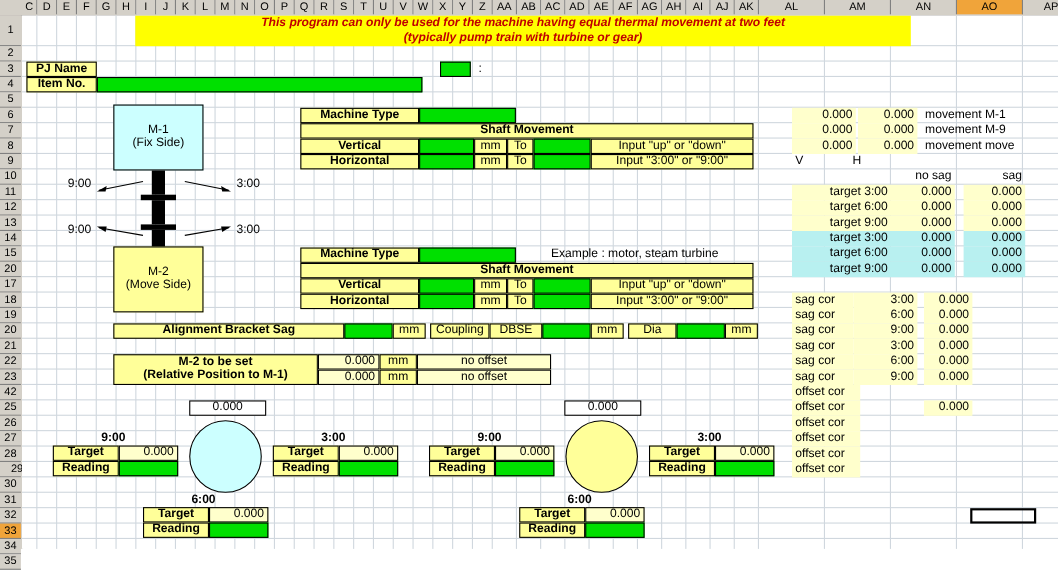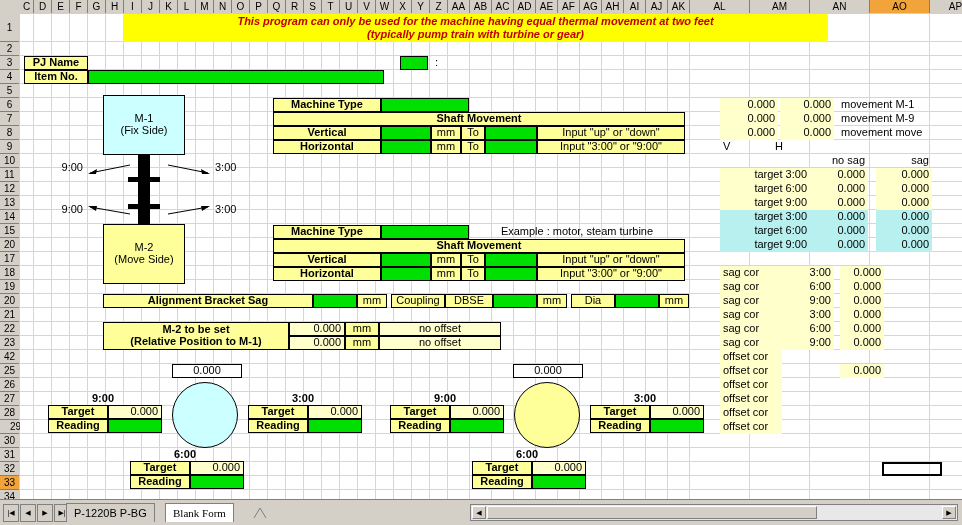--- a/index.html
+++ b/index.html
@@ -437,31 +437,13 @@
     <div class="box ylw2 lft" style="left:700px;top:350px;width:62px;height:14px;">offset cor</div>
     <div class="box ylw2 rgt" style="left:820px;top:350px;width:44px;height:14px;">0.000</div>
     <div class="box ylw2 lft" style="left:700px;top:364px;width:62px;height:14px;">offset cor</div>
     <div class="box ylw2 lft" style="left:700px;top:378px;width:62px;height:14px;">offset cor</div>
     <div class="box ylw2 lft" style="left:700px;top:392px;width:62px;height:14px;">offset cor</div>
     <div class="box ylw2 lft" style="left:700px;top:406px;width:62px;height:14px;">offset cor</div>
 
     <div class="box" style="left:862px;top:448px;width:60px;height:14px;border:2px solid #000;background:transparent;"></div>
   </div>
 
-  <div id="tabbar">
-    <div class="navbtns">
-      <div class="navbtn">|◀</div>
-      <div class="navbtn">◀</div>
-      <div class="navbtn">▶</div>
-      <div class="navbtn">▶|</div>
-    </div>
-    <div class="tab" style="left:66px;">P-1220B P-BG</div>
-    <div class="tab active" style="left:165px;">Blank Form</div>
-    <svg style="position:absolute;left:252px;top:6px;" width="16" height="14">
-      <path d="M2 12 L8 2 L14 12" stroke="#808080" fill="none" stroke-width="1"></path>
-    </svg>
-    <div id="hscroll">
-      <div class="sbarrow" style="left:1px;">◀</div>
-      <div id="hthumb" style="left:16px;width:330px;"></div>
-      <div class="sbarrow" style="right:1px;">▶</div>
-    </div>
-  </div>
 </div>
 
 </body></html>

